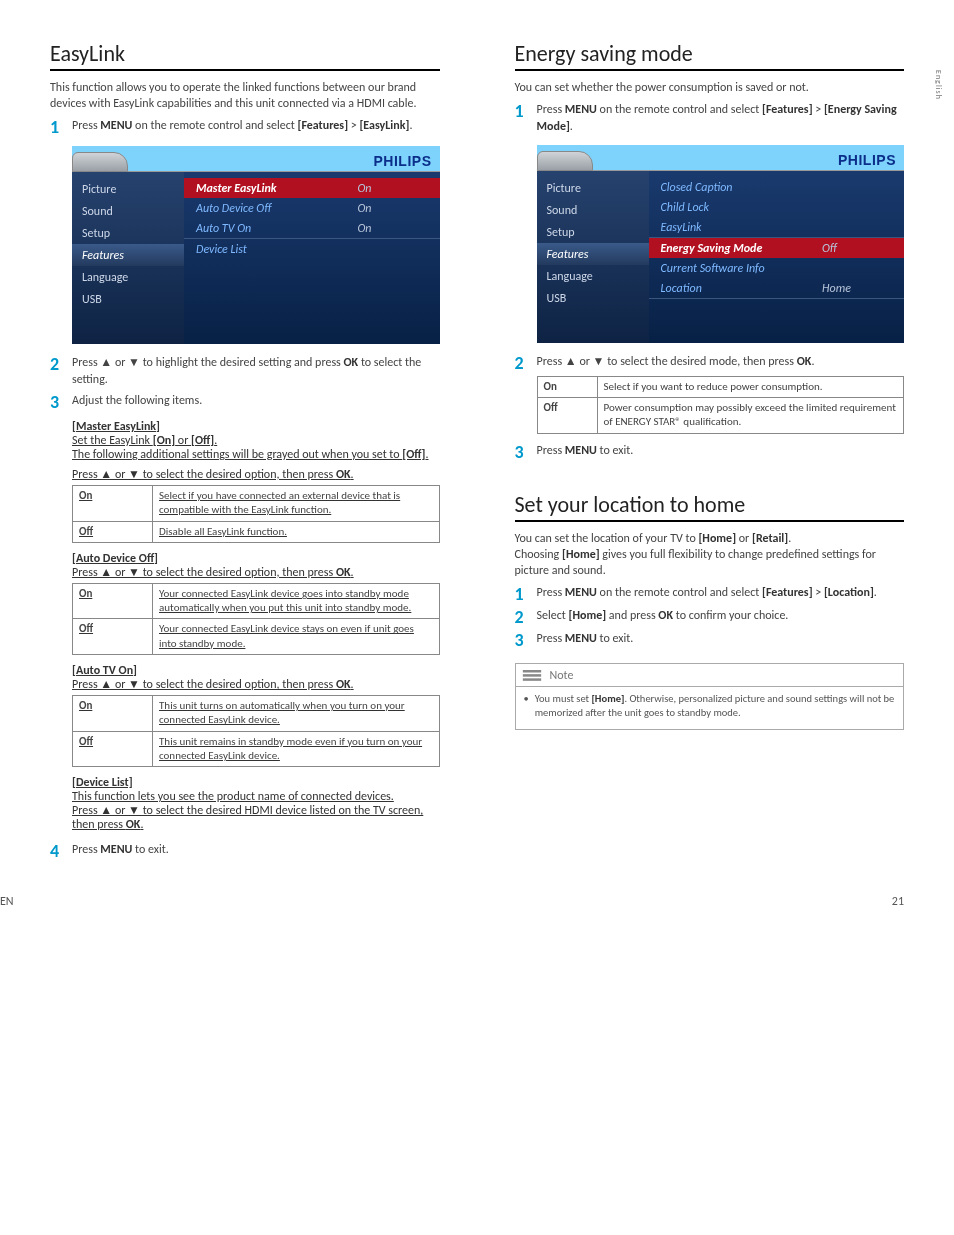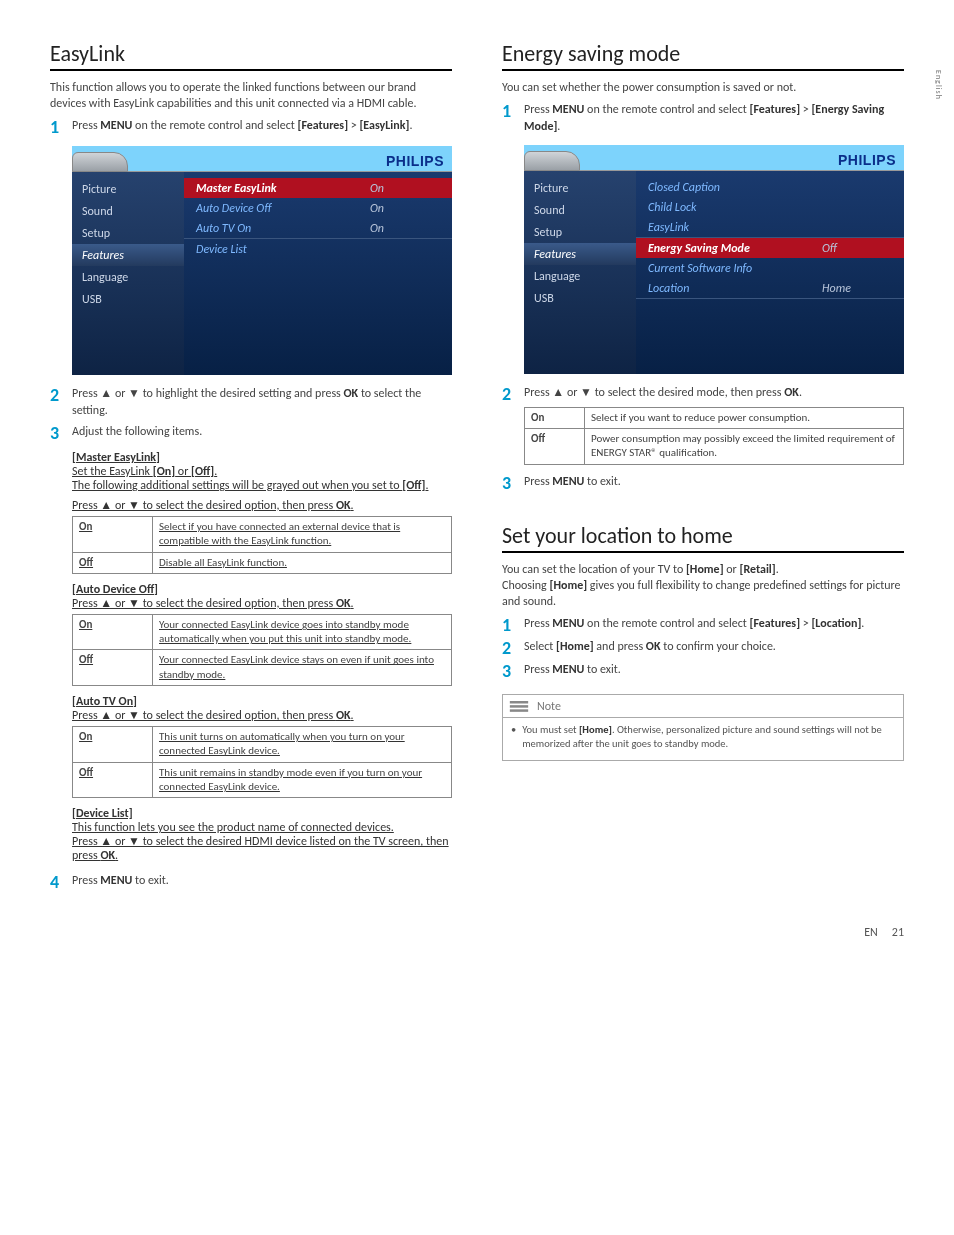--- a/index.html
+++ b/index.html
@@ -8,21 +8,21 @@
     font-family: "Gill Sans", "Gill Sans MT", Calibri, sans-serif;
     font-size: 12px;
     color: #333;
     width: 954px;
     background: #fff;
     position: relative;
   }
   .page {
     padding: 40px 50px 30px 50px;
     display: flex;
-    gap: 50px;
+    gap: 75px;
   }
   .col { flex: 1; min-width: 0; }
   .side-tab {
     position: absolute;
     right: 10px;
     top: 70px;
     writing-mode: vertical-rl;
     font-size: 8px;
     color: #777;
     letter-spacing: 1px;
@@ -73,21 +73,21 @@
   .osd-top .brand {
     position: absolute; right: 8px; bottom: 2px;
     color: #0a2e8a; font-weight: 900; font-size: 14px; letter-spacing: 0.5px;
     font-family: Arial, sans-serif;
   }
   .osd-body {
     display: flex;
     background: linear-gradient(#1a3a6e, #072045);
     color: #cdd7e8;
     font-size: 12px;
-    height: 203px;
+    height: 172px;
   }
   .osd-nav {
     width: 112px;
     background: linear-gradient(#26426e,#0e2344);
     padding: 6px 0;
   }
   .osd-nav div {
     padding: 4px 10px;
     font-style: normal;
   }
@@ -142,21 +142,21 @@
     width: 20px; height: 16px;
     display: inline-block;
   }
   .note-head .icon svg { width: 100%; height: 100%; }
   .note-head span.t { color: #777; font-size: 12px;}
   .note-body { padding: 5px 6px 8px 6px; font-size: 10.5px; line-height: 1.35; color: #555;}
   .note-body .bullet { display: flex; }
   .note-body .bullet::before { content: "•"; margin: 0 6px 0 2px;}
 
   .footer {
-    display: flex; justify-content: flex-end;
+    display: flex; justify-content: space-between;
     padding: 0 50px 30px 0;
     gap: 14px;
     color: #555;
     font-size: 12px;
   }
 </style>
 </head>
 <body>
 
 <div class="side-tab">English</div>

